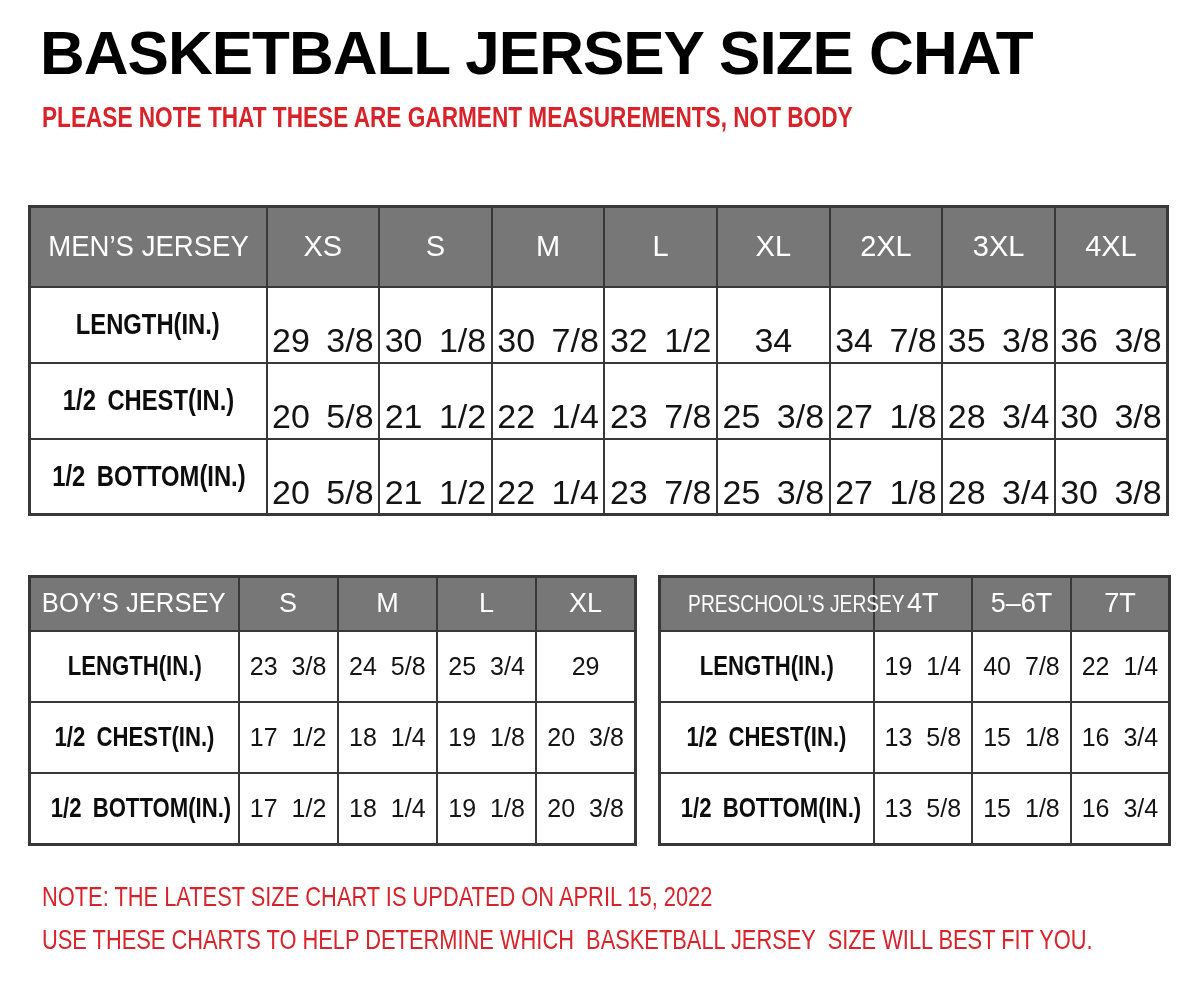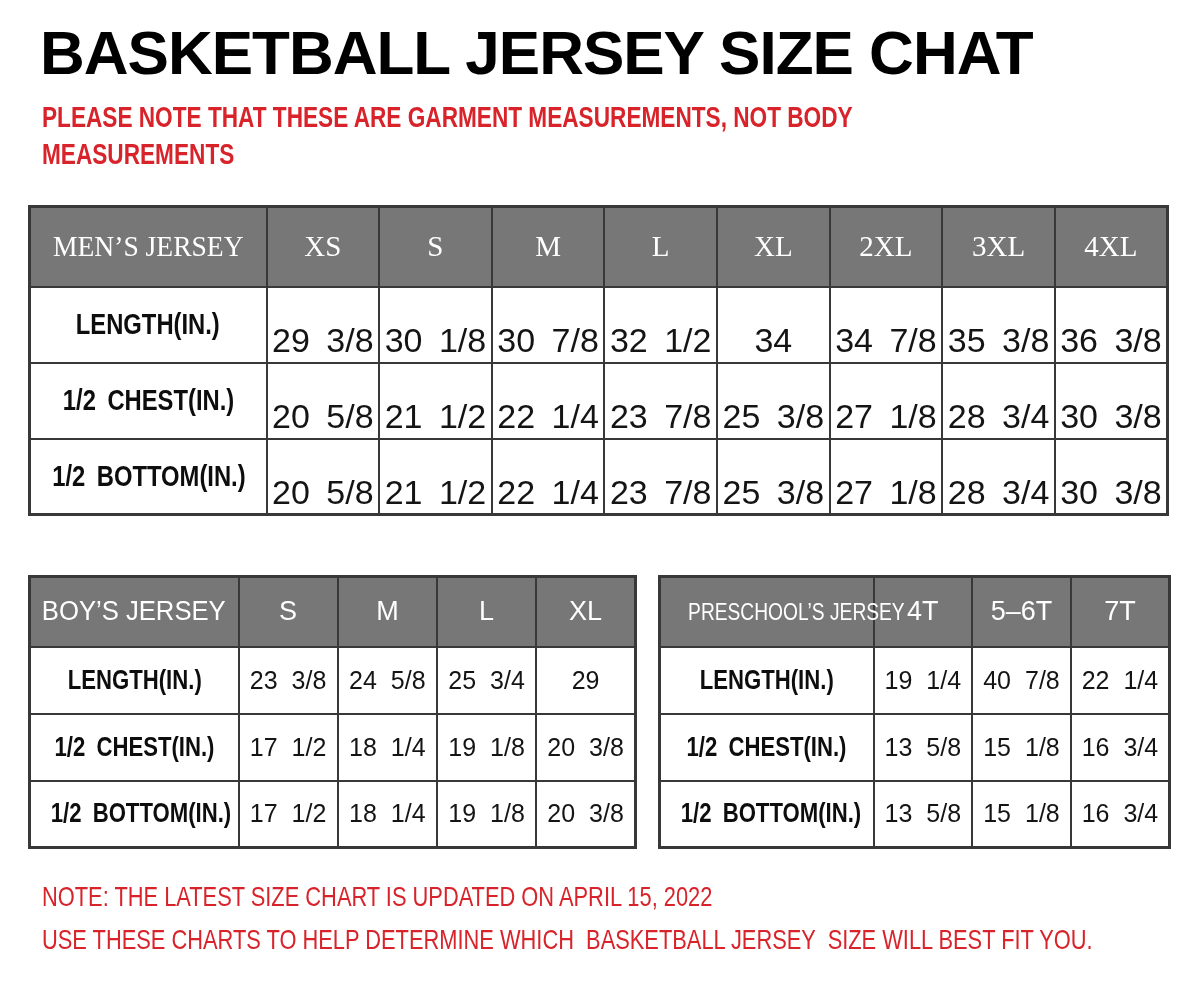--- a/index.html
+++ b/index.html
@@ -45,23 +45,23 @@
     border-collapse: collapse; table-layout: fixed;
     width: 100%; height: 100%;
     border: 3px solid #383838;
   }
   .size-table th, .size-table td {
     border: 2px solid #383838;
     text-align: center; vertical-align: middle;
     padding: 0; overflow: visible;
   }
   .size-table thead th { background: var(--hdr-bg); color: #ffffff; font-weight: normal; }
-  .mens thead tr { height: 80px; font-family: Liberation Serif, serif; }
+  .mens thead tr { height: 80px; }
   .mens tbody tr { height: 76px; }
-  .boys thead tr, .preschool thead tr { height: 70px; }
+  .boys thead tr, .preschool thead tr { height: 54px; }
   .boys tbody tr, .preschool tbody tr { height: 67px; }
 
   .txt { display: inline-block; white-space: nowrap; }
   
   .mens .h-size { font-size: 29px; }
   .boys .h-size, .preschool .h-size { font-size: 27px; }
   
   .mens .h-label { font-size: 29px; transform: scaleX(0.95); }
   .boys .h-label { font-size: 27px; transform: scaleX(0.95); }
   .preschool .h-label { font-size: 24px; transform: scaleX(0.80); }
@@ -79,21 +79,20 @@
 
   :root { --red: #d8232a; --hdr-bg: #777777; }
 </style>
 </head>
 <body>
 
 <div class="page-title">BASKETBALL JERSEY SIZE CHAT</div>
 
 <div class="top-note">
   <div><span class="ln">PLEASE NOTE THAT THESE ARE GARMENT MEASUREMENTS, NOT BODY</span></div>
-  <div><span class="ln">MEASUREMENTS</span></div>
 </div>
 
 <div class="tbl-wrap mens">
   <table class="size-table">
       <colgroup>
         <col style="width: var(--label-w);">
         <col>
         <col>
         <col>
         <col>

